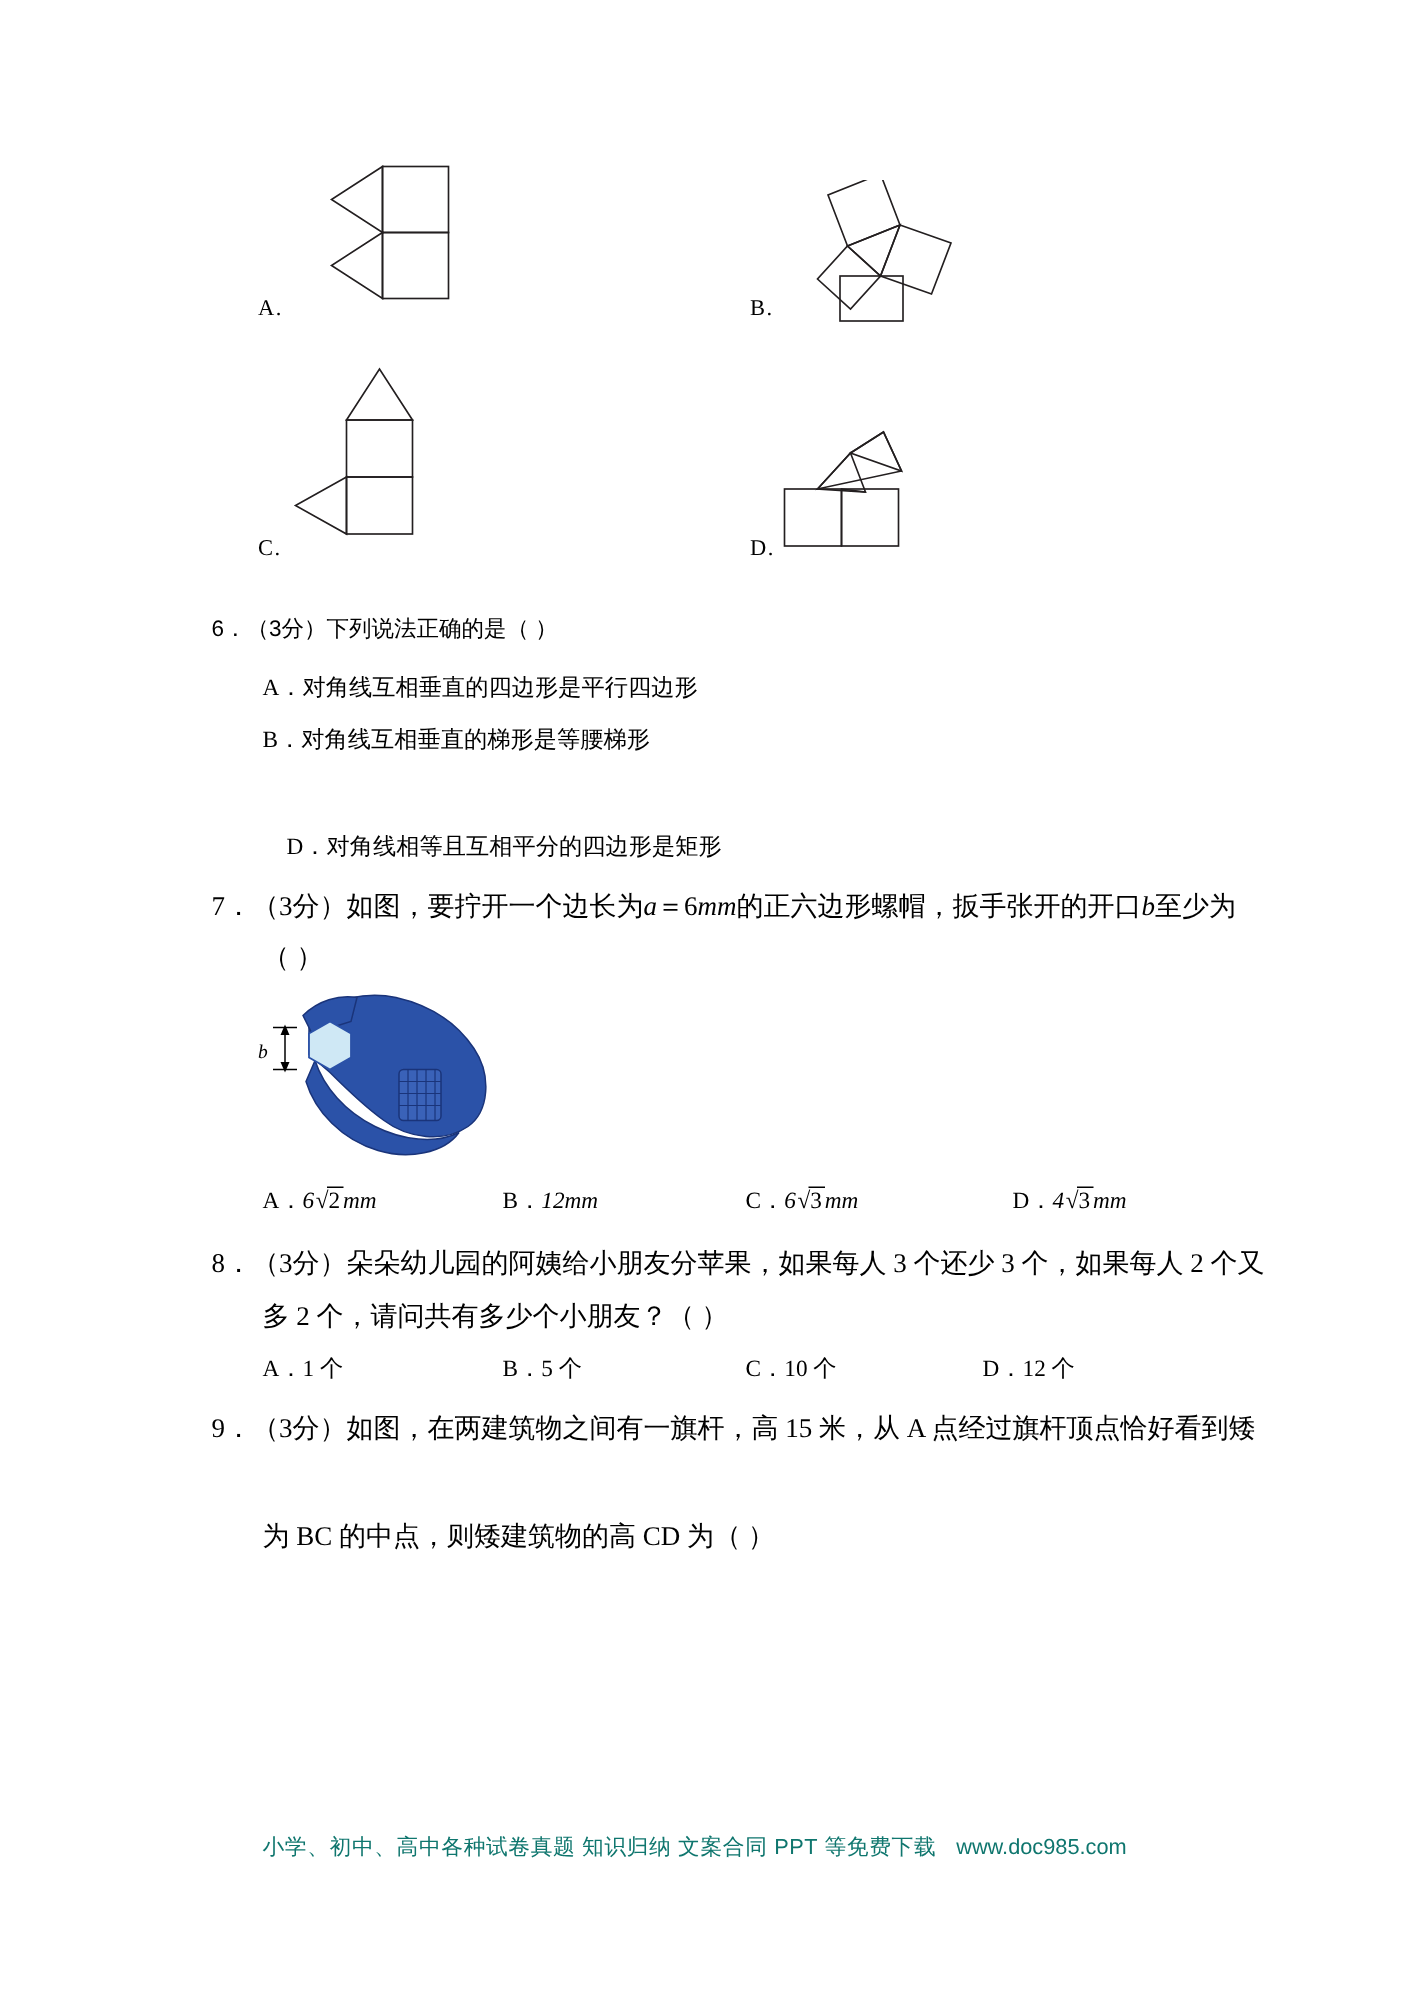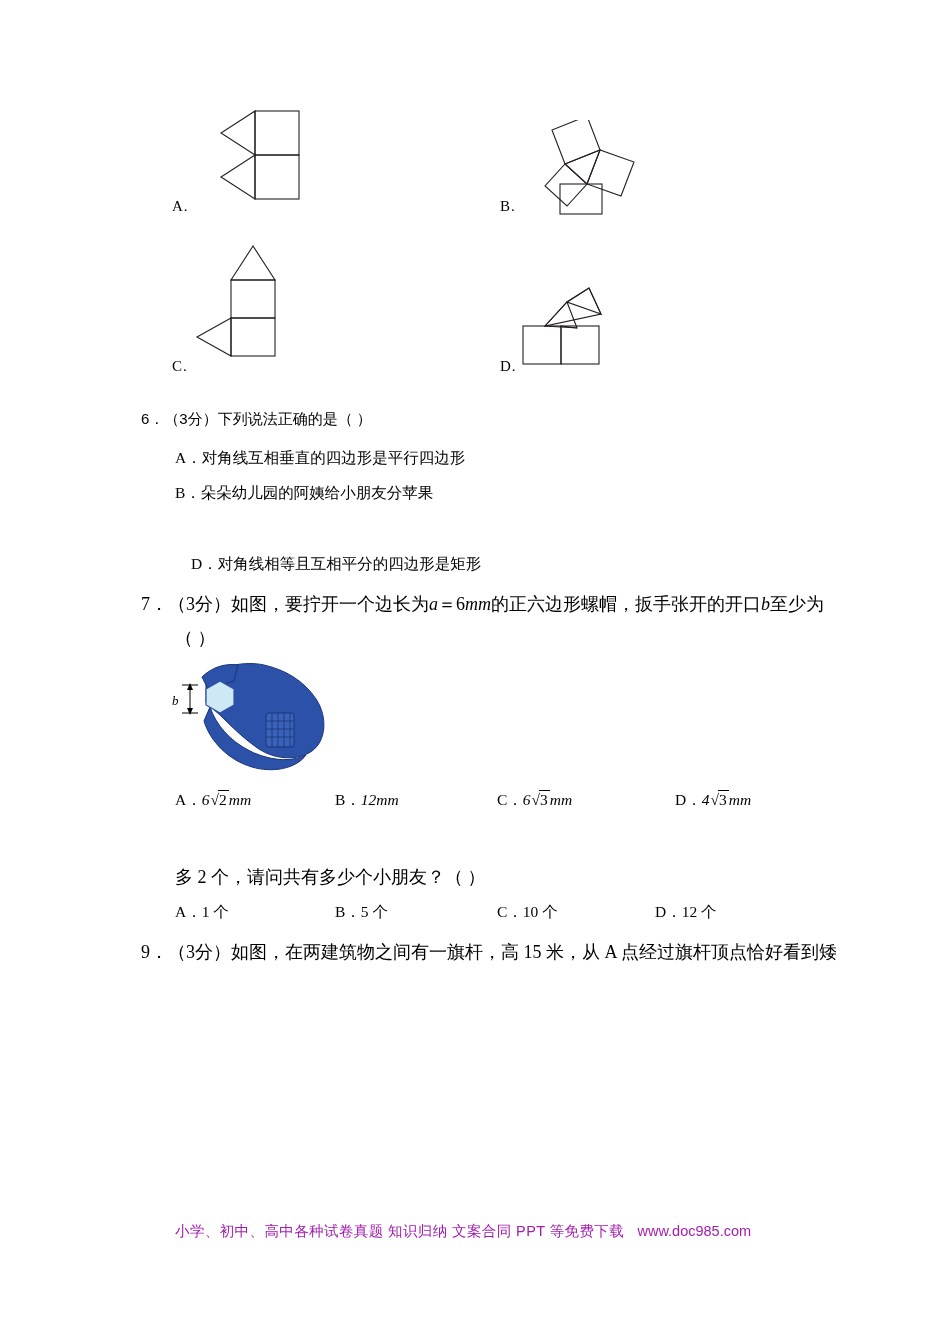--- a/index.html
+++ b/index.html
@@ -80,21 +80,21 @@
     height: 120px;
   }
 
   
   .footer {
     position: absolute;
     left: 175px;
     top: 1222px;
     font-family: "Liberation Sans", sans-serif;
     font-size: 14.5px;
-    color: #a21caf;
+    color: #0f766e;
     letter-spacing: 0.4px;
     white-space: nowrap;
   }
   .footer .site {
     font-family: "Liberation Sans", sans-serif;
     letter-spacing: 0;
   }
 </style>
 </head>
 <body>
@@ -158,21 +158,21 @@
         <path d="M56,46 L72,48"></path>
       </g>
     </svg>
   </div>
   <div class="opt-label" style="left:500px; top:358px;">D.</div>
 
   <div class="qnum" style="left:141px; top:410px;">
     <span>6．</span><span>（3分）</span><span>下列说法正确的是（      ）</span>
   </div>
   <div class="choice" style="left:175px; top:448px;">A．对角线互相垂直的四边形是平行四边形</div>
-  <div class="choice" style="left:175px; top:483px;">B．朵朵幼儿园的阿姨给小朋友分苹果</div>
+  <div class="choice" style="left:175px; top:483px;">B．对角线互相垂直的梯形是等腰梯形</div>
   <div class="choice" style="left:175px; top:554px;margin-left:16px;">D．对角线相等且互相平分的四边形是矩形</div>
 
   <div class="qline" style="left:141px; top:592px;">
     <span>7．</span><span>（3分）</span><span>如图，要拧开一个边长为</span><span class="ital">a</span><span>＝6</span><span class="ital">mm</span><span>的正六边形螺帽，扳手张开的开口</span><span class="ital">b</span><span>至少为</span>
   </div>
   <div class="qline" style="left:175px; top:626px;">（      ）</div>
 
   <div class="wrench">
     <svg width="190" height="120" viewBox="0 0 190 120">
 
@@ -212,27 +212,31 @@
   <div class="choice" style="left:335px; top:790px;">
     <span>B．</span><span class="ital">12</span><span class="ital">mm</span>
   </div>
   <div class="choice" style="left:497px; top:790px;">
     <span>C．</span><span class="ital">6</span><span class="sqrt-wrap">√<span class="radicand">3</span></span><span class="ital">mm</span>
   </div>
   <div class="choice" style="left:675px; top:790px;text-align:right;">
     <span>D．</span><span class="ital">4</span><span class="sqrt-wrap">√<span class="radicand">3</span></span><span class="ital">mm</span>
   </div>
 
+  <div class="qline" style="left:141px; top:830px;">
+    <span>8．</span><span>（3分）</span><span>朵朵幼儿园的阿姨给小朋友分苹果，如果每人 3 个还少 3 个，如果每人 2 个又</span>
+  </div>
   <div class="qline" style="left:175px; top:865px;">多 2 个，请问共有多少个小朋友？（      ）</div>
   <div class="choice" style="left:175px; top:902px;">A．1 个</div>
   <div class="choice" style="left:335px; top:902px;">B．5 个</div>
   <div class="choice" style="left:497px; top:902px;">C．10 个</div>
   <div class="choice" style="left:655px; top:902px;">D．12 个</div>
 
   <div class="qline" style="left:141px; top:940px;">
     <span>9．</span><span>（3分）</span><span>如图，在两建筑物之间有一旗杆，高 15 米，从 A 点经过旗杆顶点恰好看到矮</span>
   </div>
+  <div class="qline" style="left:175px; top:1012px;">为 BC 的中点，则矮建筑物的高 CD 为（      ）</div>
 
   <div class="footer">
     <span>小学、初中、高中各种试卷真题 知识归纳 文案合同 PPT 等免费下载</span><span>&nbsp;&nbsp;&nbsp;</span><span class="site">www.doc985.com</span>
   </div>
 
 </div>
 
 </body></html>

